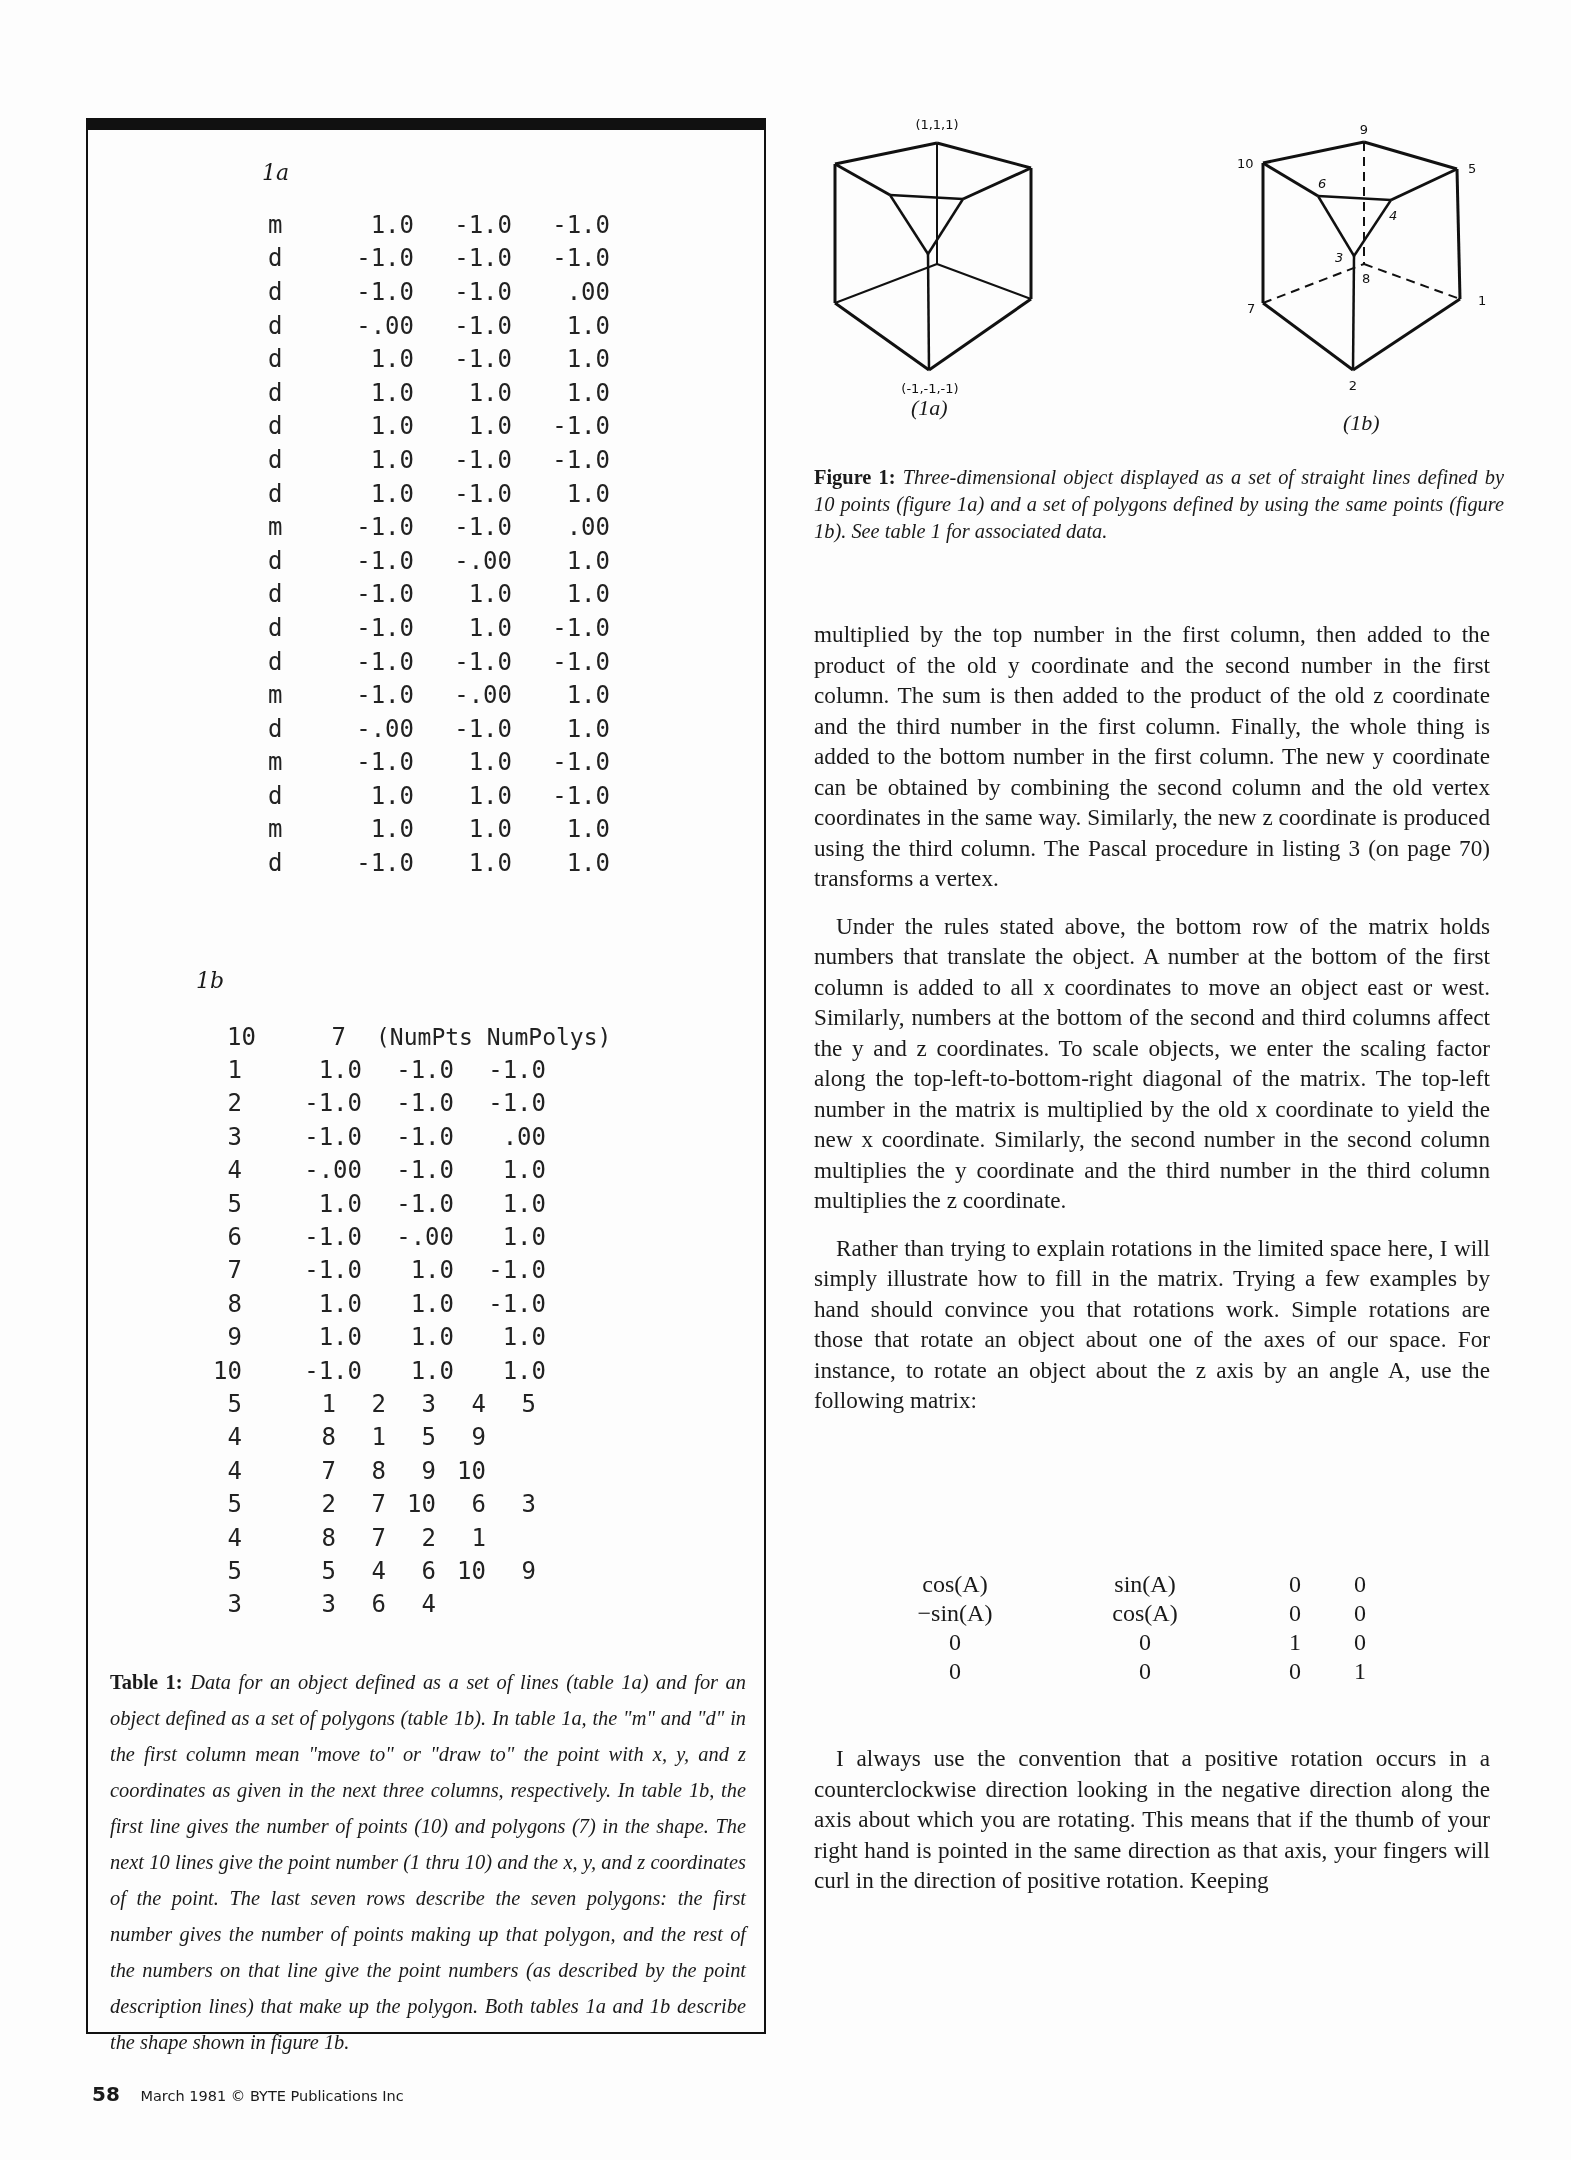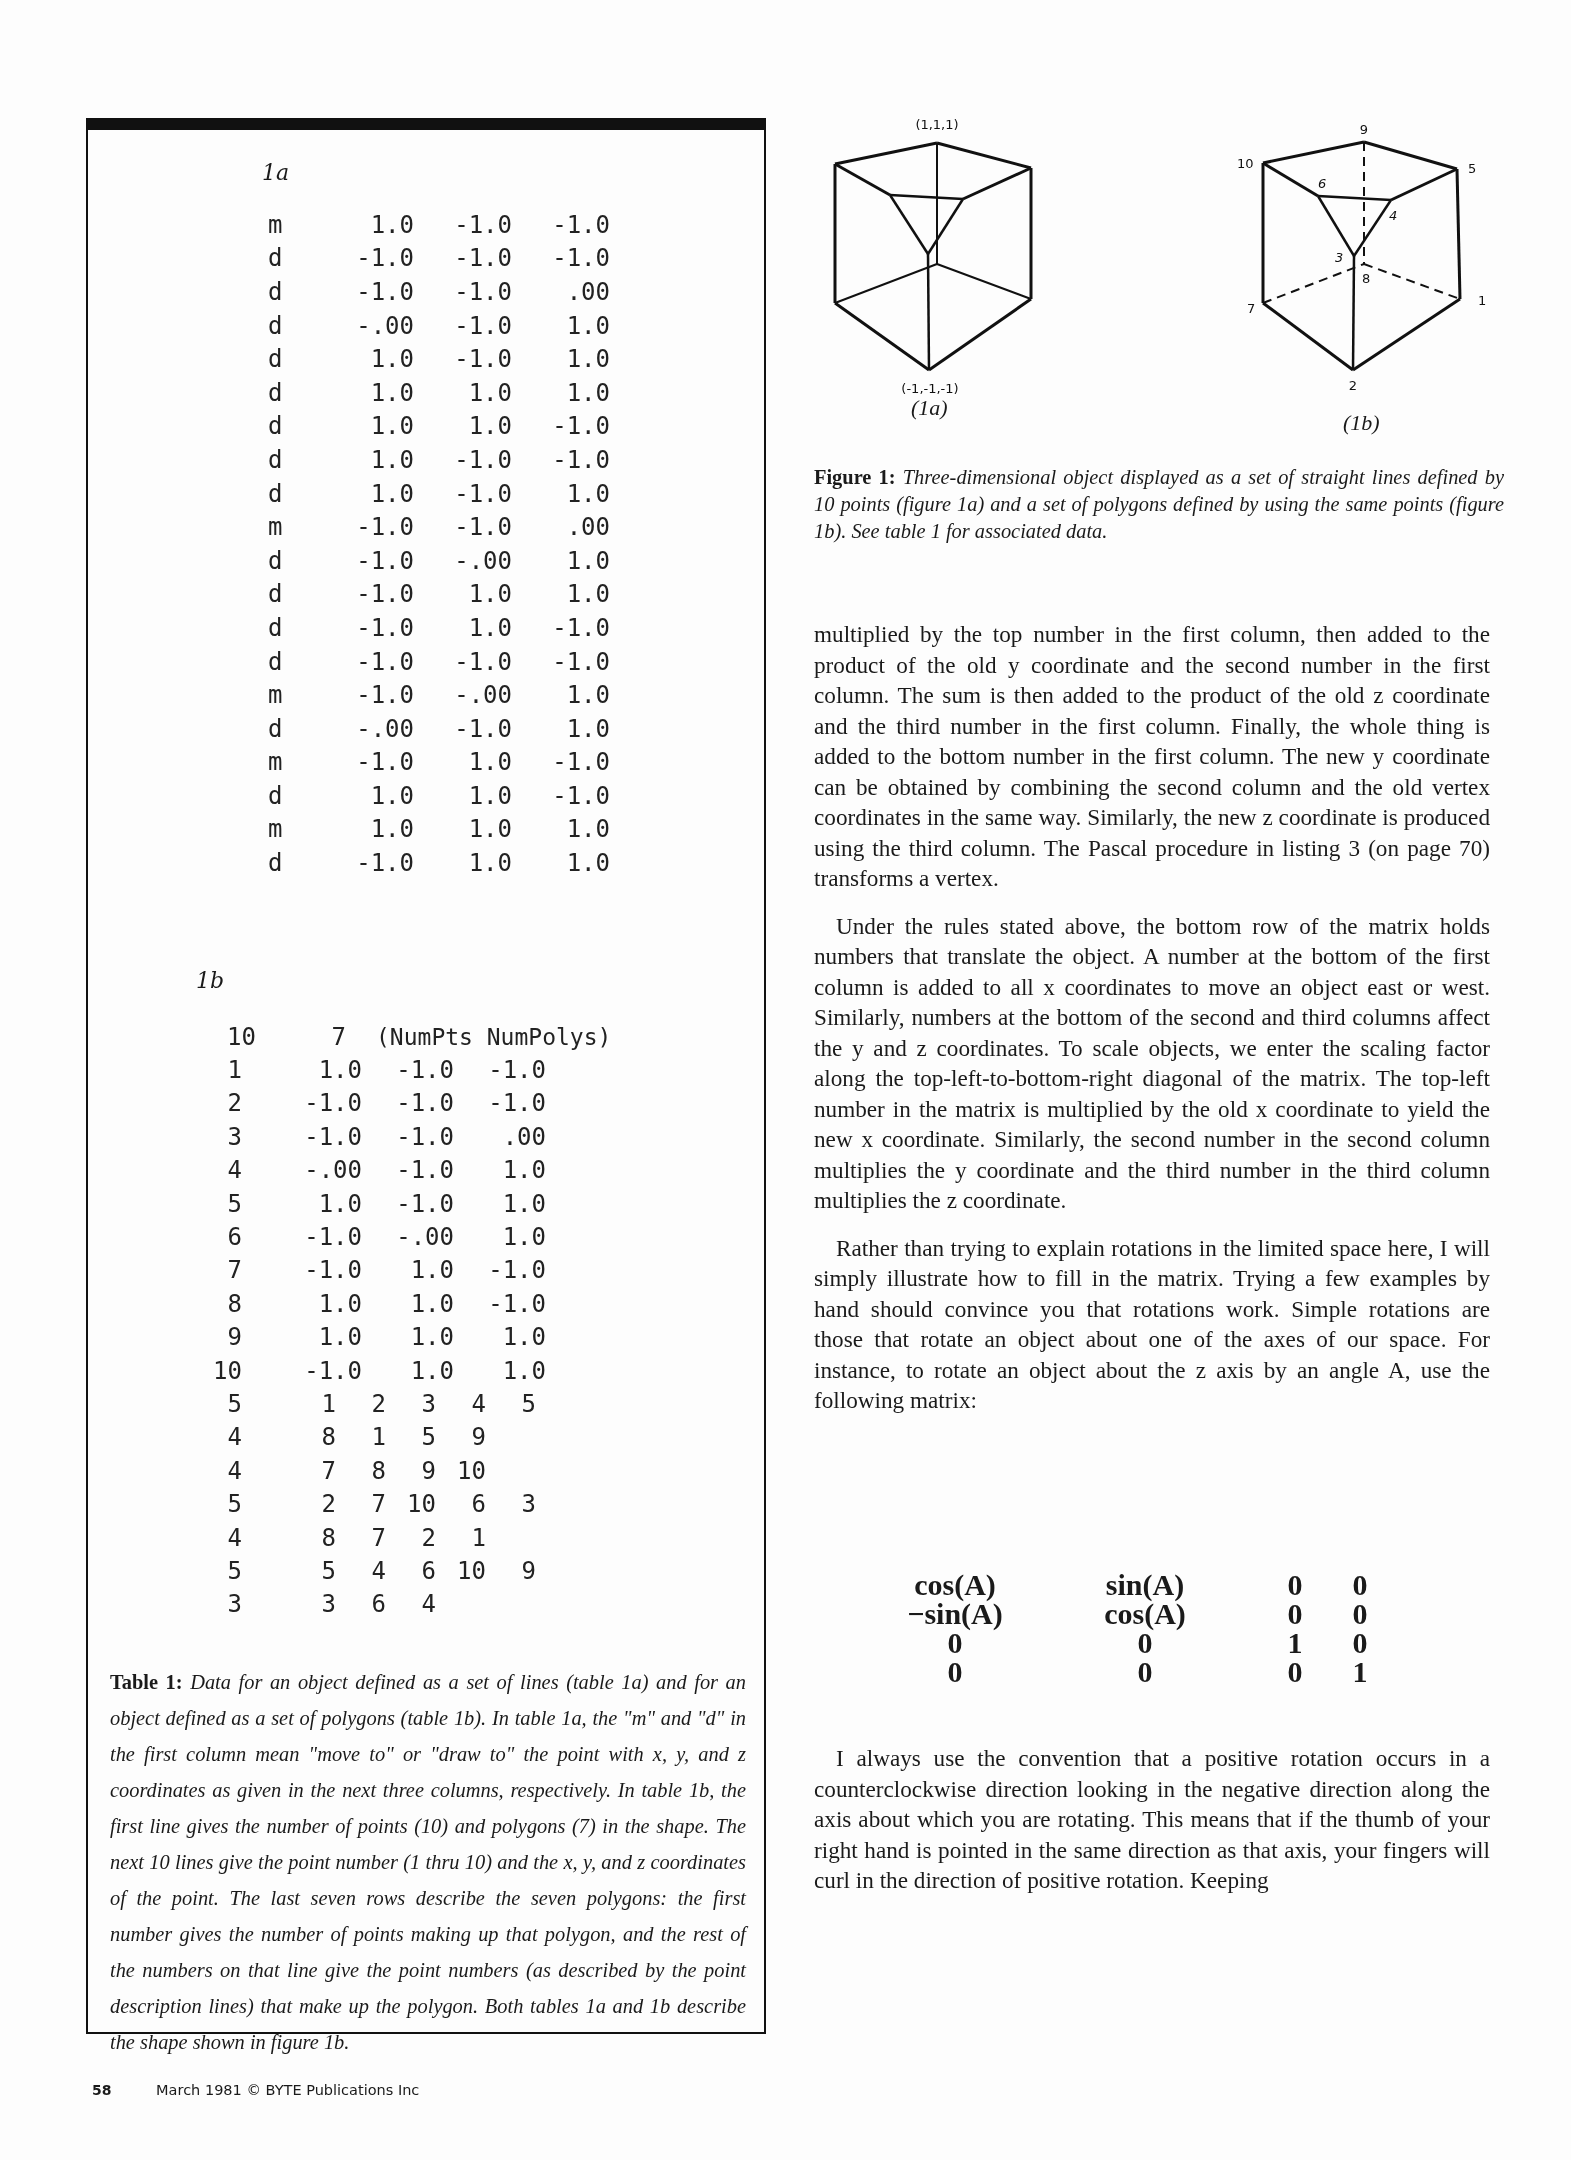--- a/index.html
+++ b/index.html
@@ -36,30 +36,30 @@
   .fig-svg { position: absolute; left: 810px; top: 100px; width: 700px; height: 330px; }
   .fig-label { font-family: "DejaVu Sans", sans-serif; font-size: 13px; fill: #111; }
   .fig-sub { position: absolute; font-style: italic; font-size: 22px; }
   .fig-caption { position: absolute; left: 814px; top: 464px; width: 690px; font-size: 20.4px; line-height: 27.2px; text-align: justify; }
 
   
   .body-col { position: absolute; left: 814px; width: 676px; font-size: 23.2px; line-height: 30.5px; text-align: justify; }
   .body-col p { margin: 0; }
   .body-col p.indent { text-indent: 22px; margin-top: 17px; }
 
-  .matrix { position: absolute; left: 880px; top: 1570px; font-size: 30px; line-height: 29px; font-weight: bold; }
+  .matrix { position: absolute; left: 880px; top: 1570px; font-size: 24px; line-height: 29px; }
   .mrow { display: flex; }
   .mcell { text-align: center; }
   .mc0 { width: 150px; }
   .mc1 { width: 230px; }
   .mc2 { width: 70px; }
   .mc3 { width: 60px; }
 
   .footer { position: absolute; left: 92px; top: 2082px; font-family: "DejaVu Sans", sans-serif; font-size: 14.5px; }
-  .footer .pg { font-weight: bold; font-size: 14px; margin-right: 40px; }
+  .footer .pg { font-weight: bold; font-size: 20px; margin-right: 16px; }
 </style>
 </head>
 <body>
 
 <div class="table-box"></div>
 
 <div class="sec-label" style="left:262px; top:160px;">1a</div>
 <div class="rows-1a mono" id="rows1a">
     <div class="row"><span class="c-cmd">m</span><span class="c-num first">1.0</span><span class="c-num">-1.0</span><span class="c-num">-1.0</span></div>
     <div class="row"><span class="c-cmd">d</span><span class="c-num first">-1.0</span><span class="c-num">-1.0</span><span class="c-num">-1.0</span></div>

